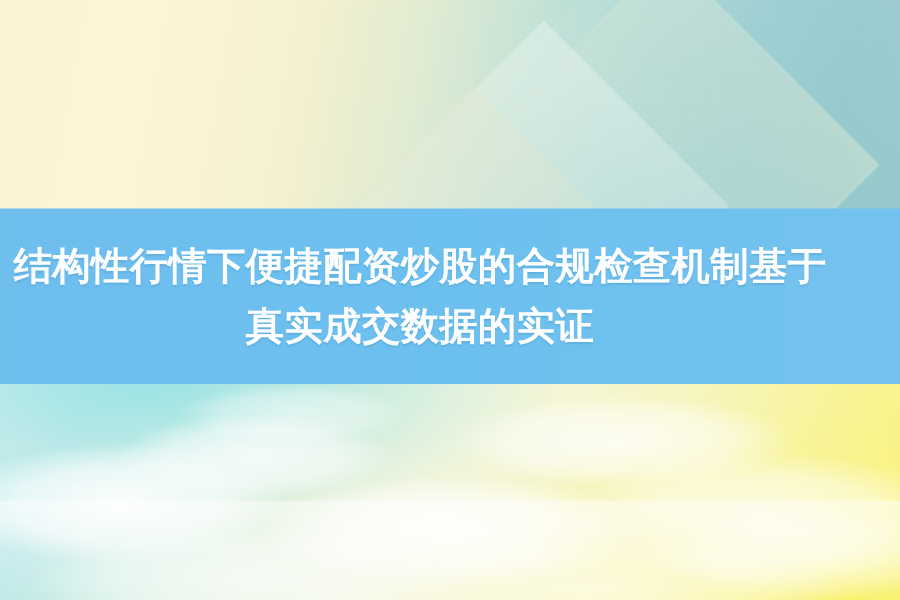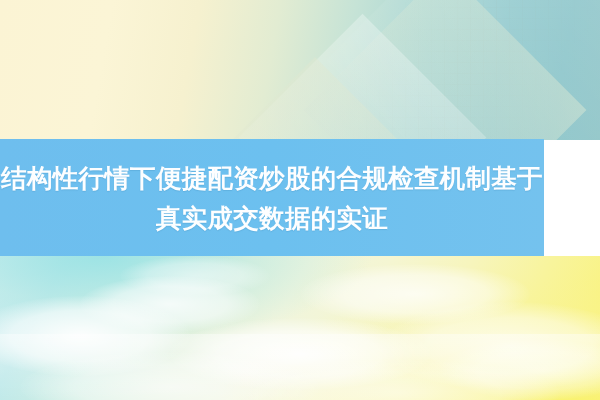--- a/index.html
+++ b/index.html
@@ -90,26 +90,25 @@
       repeating-linear-gradient(0deg, rgba(150,160,140,0.22) 0 1px, rgba(0,0,0,0) 1px 11px);
     -webkit-mask-image: linear-gradient(115deg, rgba(0,0,0,0) 30%, rgba(0,0,0,1) 55%, rgba(0,0,0,0) 85%);
             mask-image: linear-gradient(115deg, rgba(0,0,0,0) 30%, rgba(0,0,0,1) 55%, rgba(0,0,0,0) 85%);
   }
 
   
   .title-banner {
     position: absolute;
     left: 0;
     top: 139px;
-    width: 544px;
+    width: 600px;
     height: 117px;
     background: linear-gradient(90deg, #6ebeee 0%, #6cc0ef 50%, #74c2ee 100%);
     display: flex;
     align-items: center;
-    justify-content: center;
   }
   .title-text {
     width: 560px;
     margin: 0;
     padding: 0;
     text-align: center;
     color: #fdfeff;
     font-family: "DejaVu Sans", "Liberation Sans", sans-serif;
     font-weight: 700;
     font-size: 25.5px;

